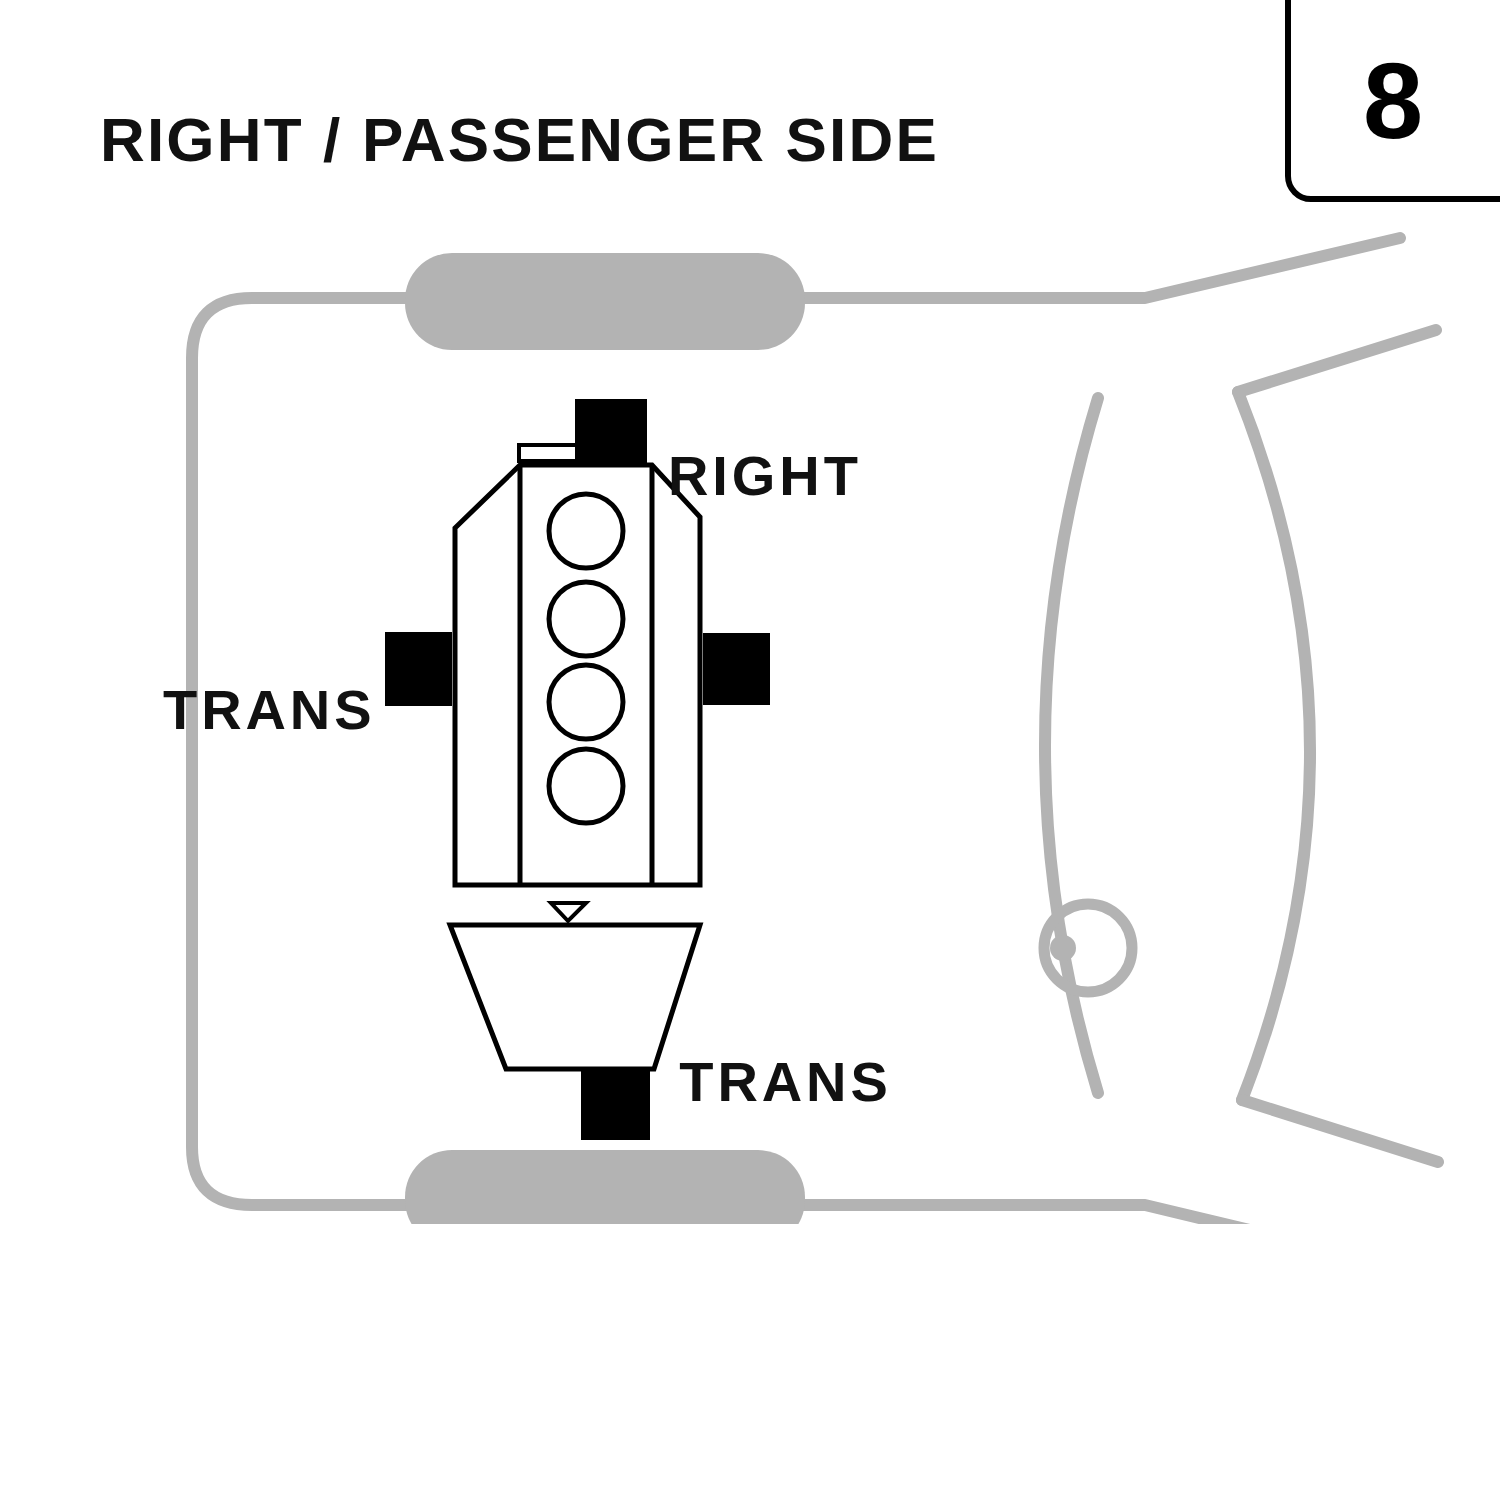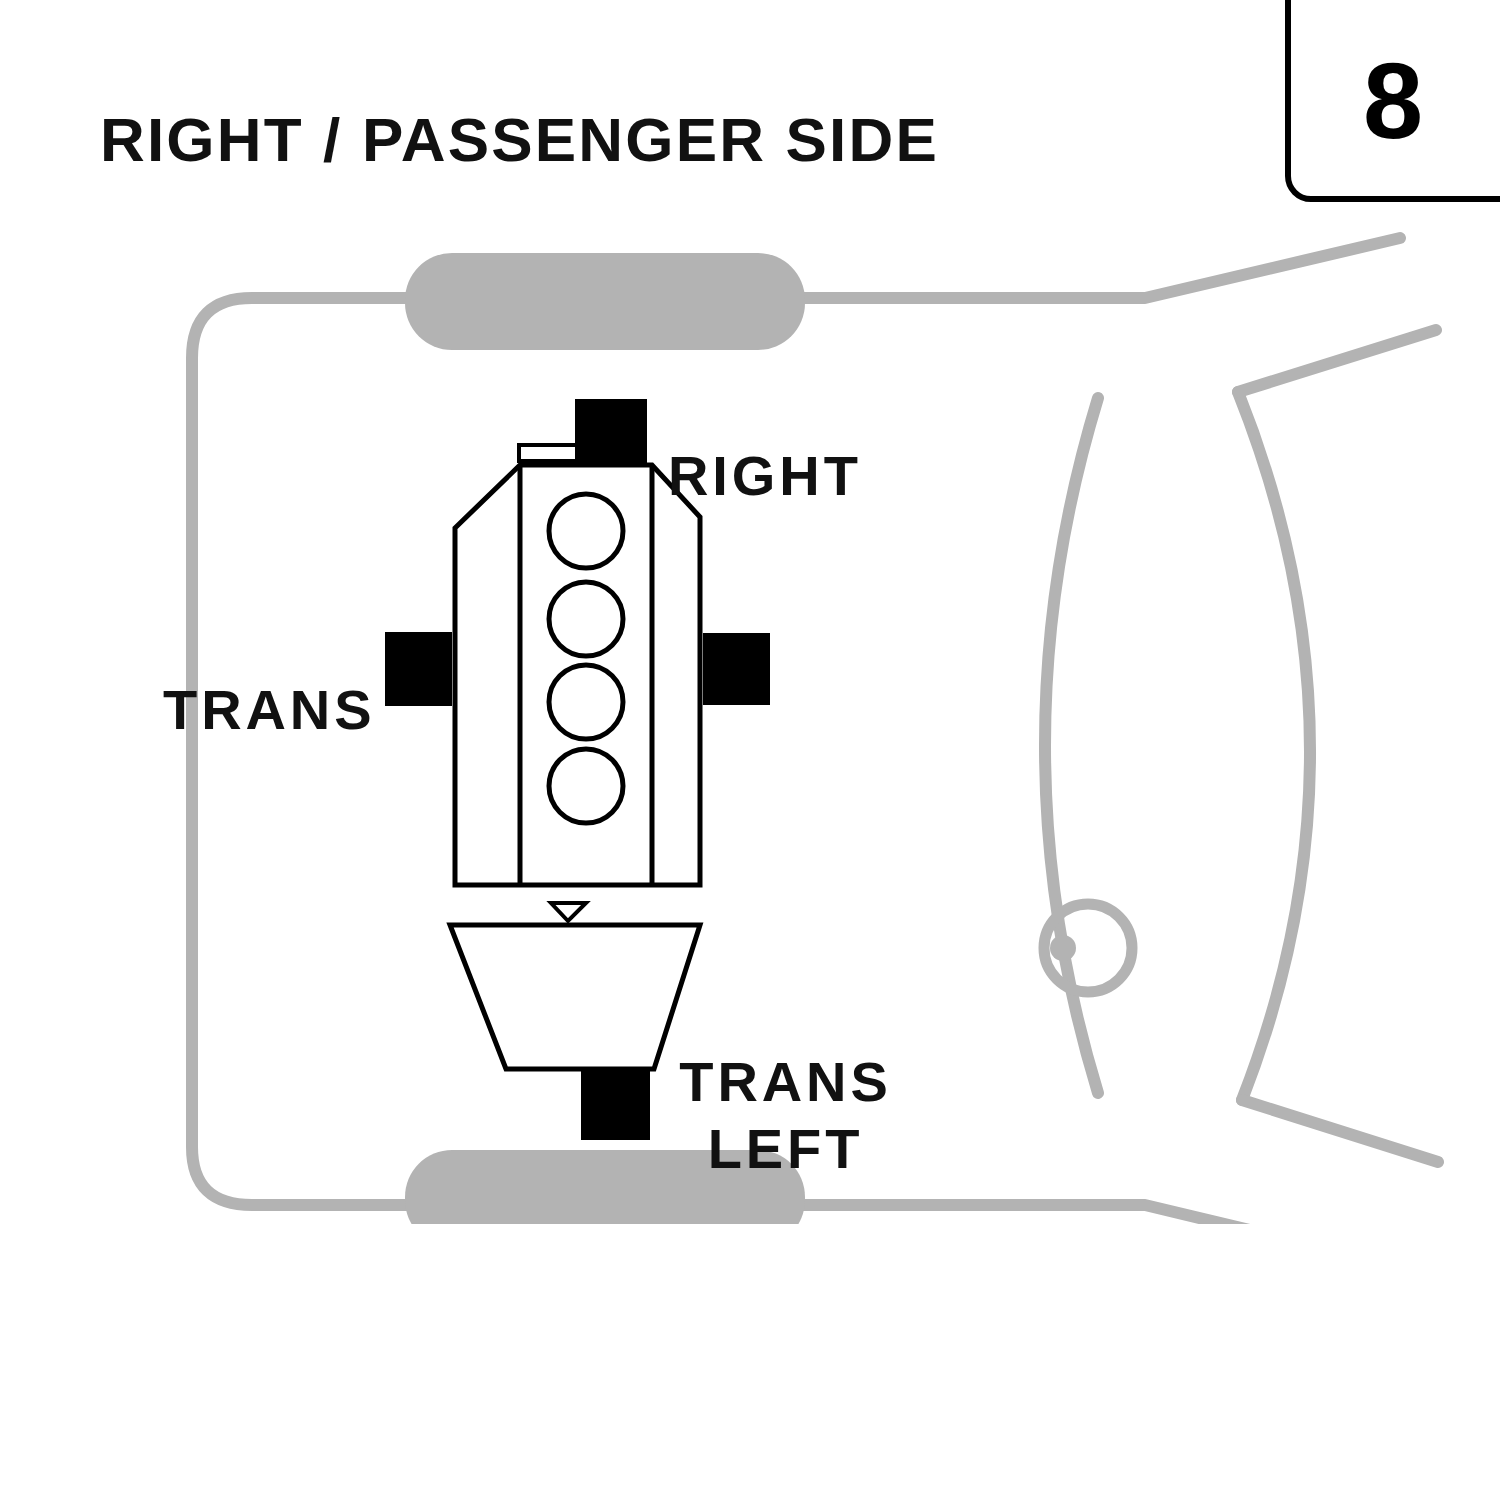--- a/index.html
+++ b/index.html
@@ -126,20 +126,19 @@
   <div class="title title-top">RIGHT / PASSENGER SIDE</div>
 
 
   <div class="mount-label lbl-right">RIGHT</div>
 
   <div class="mount-label lbl-front">TRANS</div>
 
 
   <div class="mount-label lbl-trans">
     <div>TRANS</div>
-    <div>LEFT</div>
   </div>
 
   <div class="page-number-box">
     <span class="num">8</span>
   </div>
 
 </div>
 
 </body></html>

